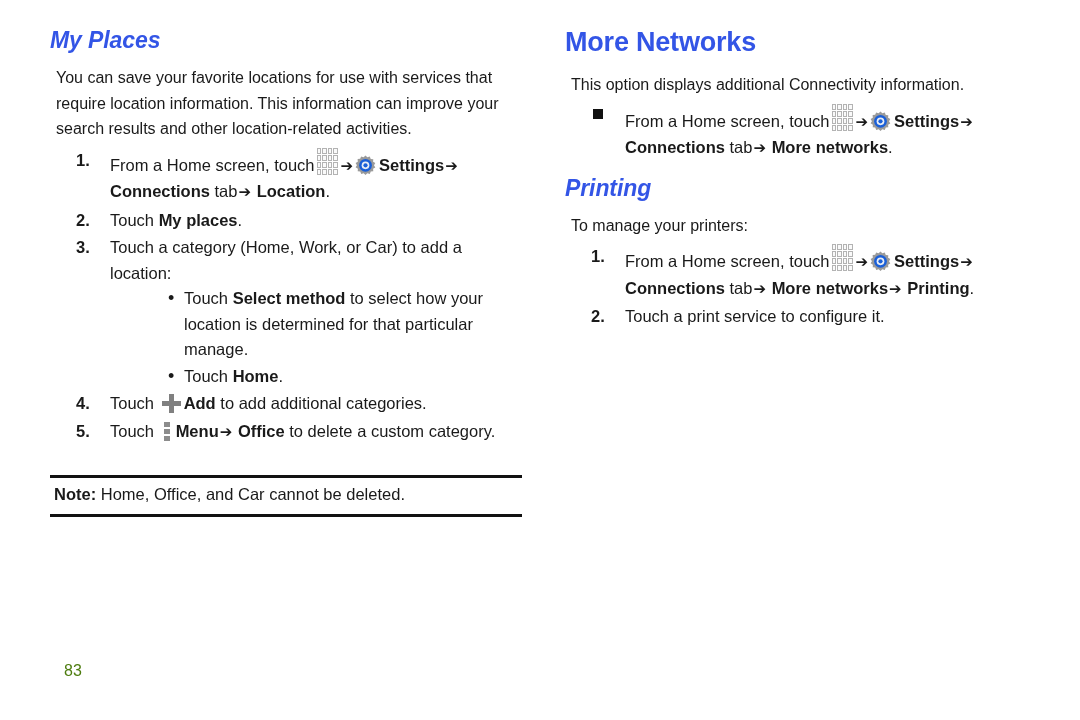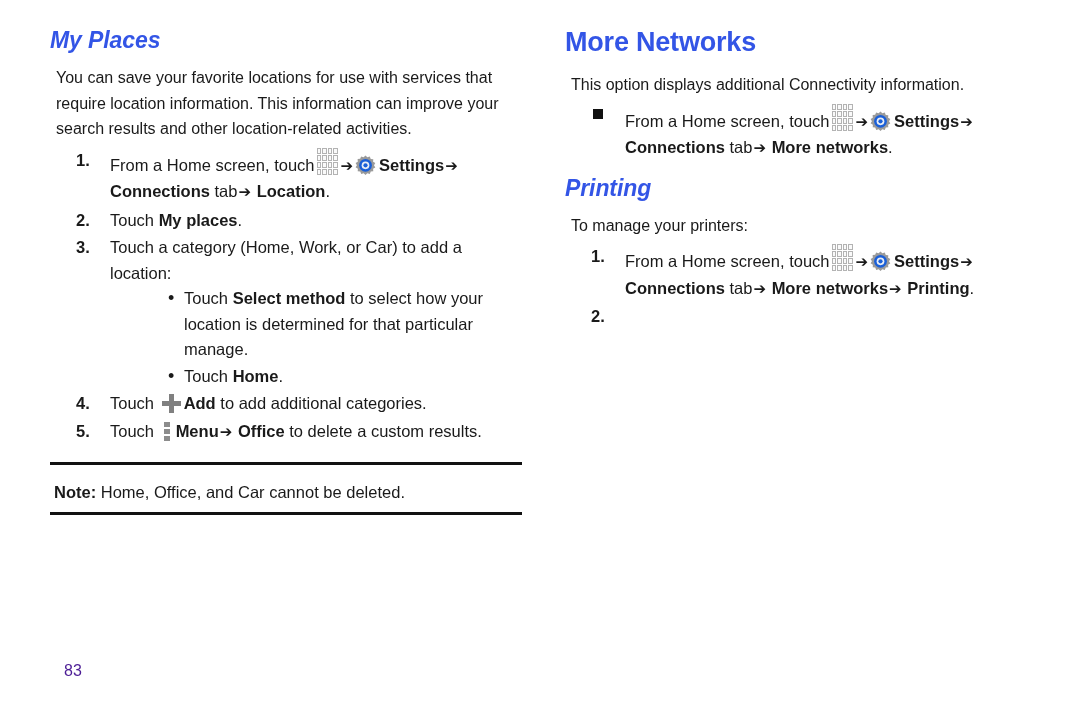--- a/index.html
+++ b/index.html
@@ -172,35 +172,35 @@
 
   .arrow {
     font-family: "DejaVu Sans", sans-serif;
     font-weight: bold;
     font-size: 15px;
     padding: 0 1px;
   }
 
   
   .note-box {
-    margin-top: 17px;
+    margin-top: 30px;
     border-top: 3px solid #111;
     border-bottom: 3px solid #111;
-    padding: 15px 4px 8px 4px;
+    padding: 4px 4px 8px 4px;
     font-size: 16.5px;
     line-height: 24px;
   }
 
   
   .page-number {
     position: absolute;
     left: 64px;
     bottom: 40px;
     font-size: 16px;
-    color: #4c1d95;
+    color: #4d7c0f;
     text-align: right;
   }
 </style>
 </head>
 <body>
 
 <div class="page">
 
   <div class="col col-left">
 
@@ -279,21 +279,21 @@
           <span class="icon-plus"></span><b>Add</b>
           <span>to add additional categories.</span>
         </span>
       </li>
 
       <li class="li">
         <span class="marker">5.</span>
         <span><span>Touch</span>
           <span class="icon-menu"><i></i><i></i><i></i></span><b>Menu</b><span class="arrow">➔</span>
           <b>Office</b>
-          <span>to delete a custom results.</span>
+          <span>to delete a custom category.</span>
         </span>
       </li>
     </ol>
 
     <div class="note-box">
       <b>Note:</b>
       <span>Home, Office, and Car cannot be deleted.</span>
     </div>
   </div>
 
@@ -378,19 +378,20 @@
         </span><b>Settings</b><span class="arrow">➔</span>
           <b>Connections</b>
           <span>tab</span><span class="arrow">➔</span>
           <b>More networks</b><span class="arrow">➔</span>
           <b>Printing</b><span>.</span>
         </span>
       </li>
 
       <li class="li">
         <span class="marker">2.</span>
+        <span>Touch a print service to configure it.</span>
       </li>
     </ol>
   </div>
 
   <div class="page-number">83</div>
 
 </div>
 
 </body></html>

